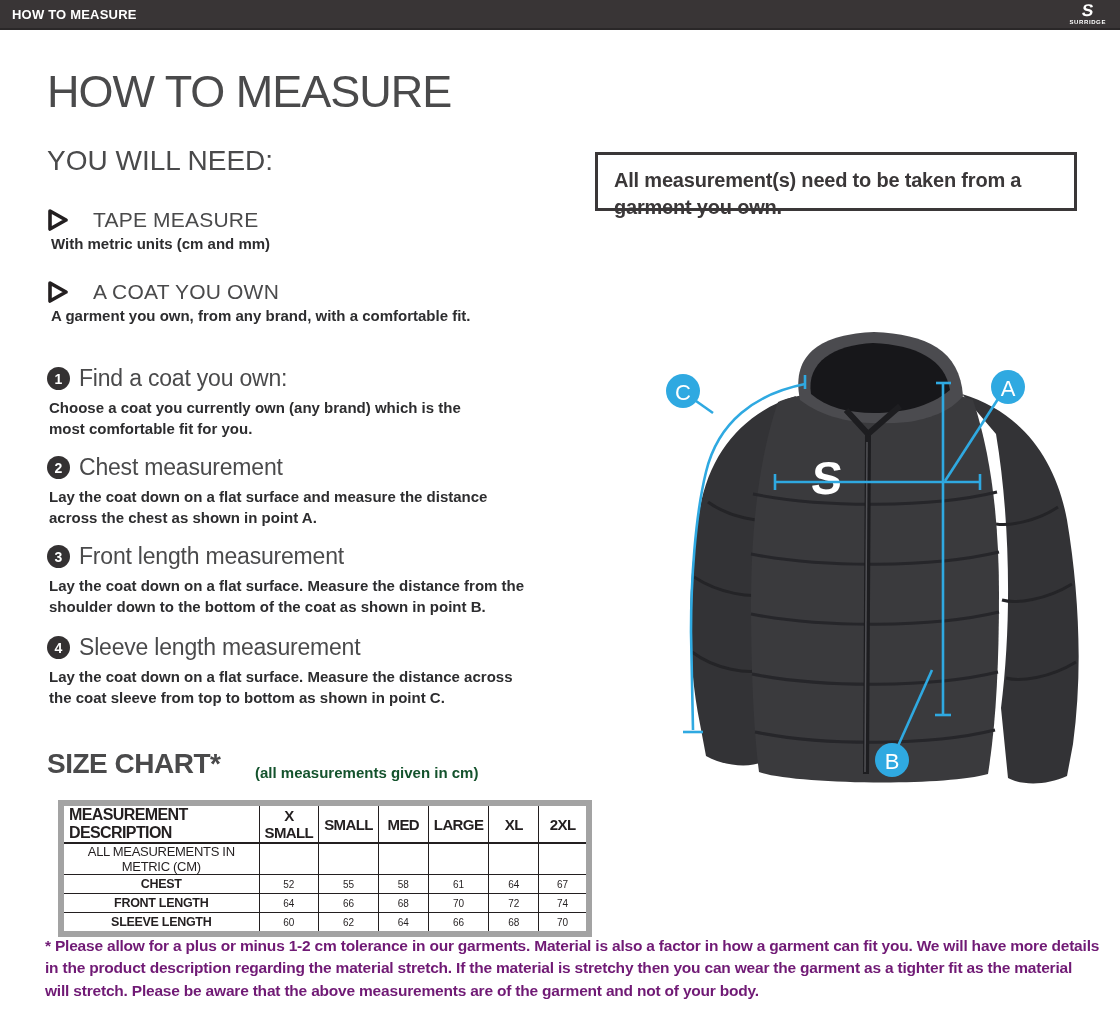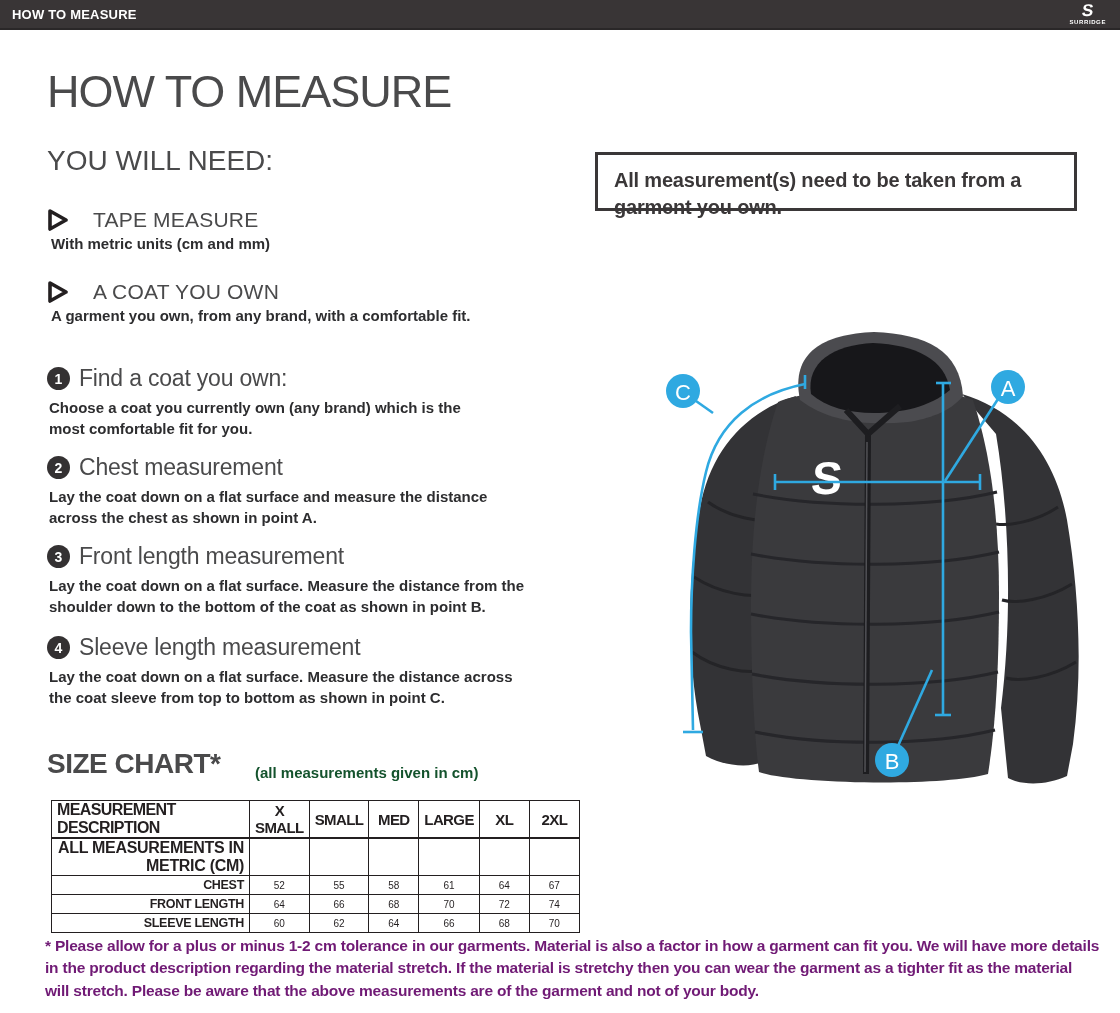--- a/index.html
+++ b/index.html
@@ -46,31 +46,31 @@
     position:absolute;left:595px;top:152px;width:482px;height:59px;box-sizing:border-box;
     border:3px solid #3a3738;padding:12px 16px;
   }
   .callout p{margin:0;font-size:20px;font-weight:bold;color:#3a3738;line-height:1.35;letter-spacing:-.2px;}
   
   .diagram{position:absolute;left:610px;top:322px;width:505px;height:480px;}
   
   .sizechart-heading{position:absolute;left:47px;top:748px;font-size:28px;font-weight:700;color:#4a4a4b;letter-spacing:-.5px;margin:0;}
   .sizechart-note{position:absolute;left:255px;top:764px;font-size:15px;font-weight:600;color:#14532d;}
   table.sizes{
-    position:absolute;left:51px;top:800px;border-collapse:collapse;table-layout:fixed;
-    border:1px solid #a3a3a3;
+    position:absolute;left:58px;top:800px;border-collapse:collapse;table-layout:fixed;
+    border:6px solid #a3a3a3;
   }
   table.sizes th,table.sizes td{border:1px solid #231f20;padding:0 5px;color:#231f20;}
   table.sizes col.c-desc{width:198px;}
   table.sizes col.c-size{width:50px;}
   table.sizes th{height:29px;font-size:15px;letter-spacing:-.6px;text-align:center;border-bottom:2px solid #231f20;}
   table.sizes th.left{text-align:left;font-size:16px;}
   table.sizes td{height:18px;font-size:10px;text-align:center;}
-  table.sizes td.label{text-align:right;font-weight:bold;font-size:12.5px;letter-spacing:-.3px;}
-  table.sizes td.subhead{text-align:right;font-weight:bold;font-size:16px;letter-spacing:-.3px;}
+  table.sizes td.label{text-align:center;font-weight:bold;font-size:12.5px;letter-spacing:-.3px;}
+  table.sizes td.subhead{text-align:center;font-weight:normal;font-size:13px;letter-spacing:-.3px;}
   
   .footnote{
     position:absolute;left:45px;top:935px;width:1055px;font-size:15.5px;font-weight:600;
     color:#701a75;line-height:1.45;letter-spacing:-.2px;margin:0;
   }
 </style>
 </head>
 <body>
 
 <header class="topbar">

